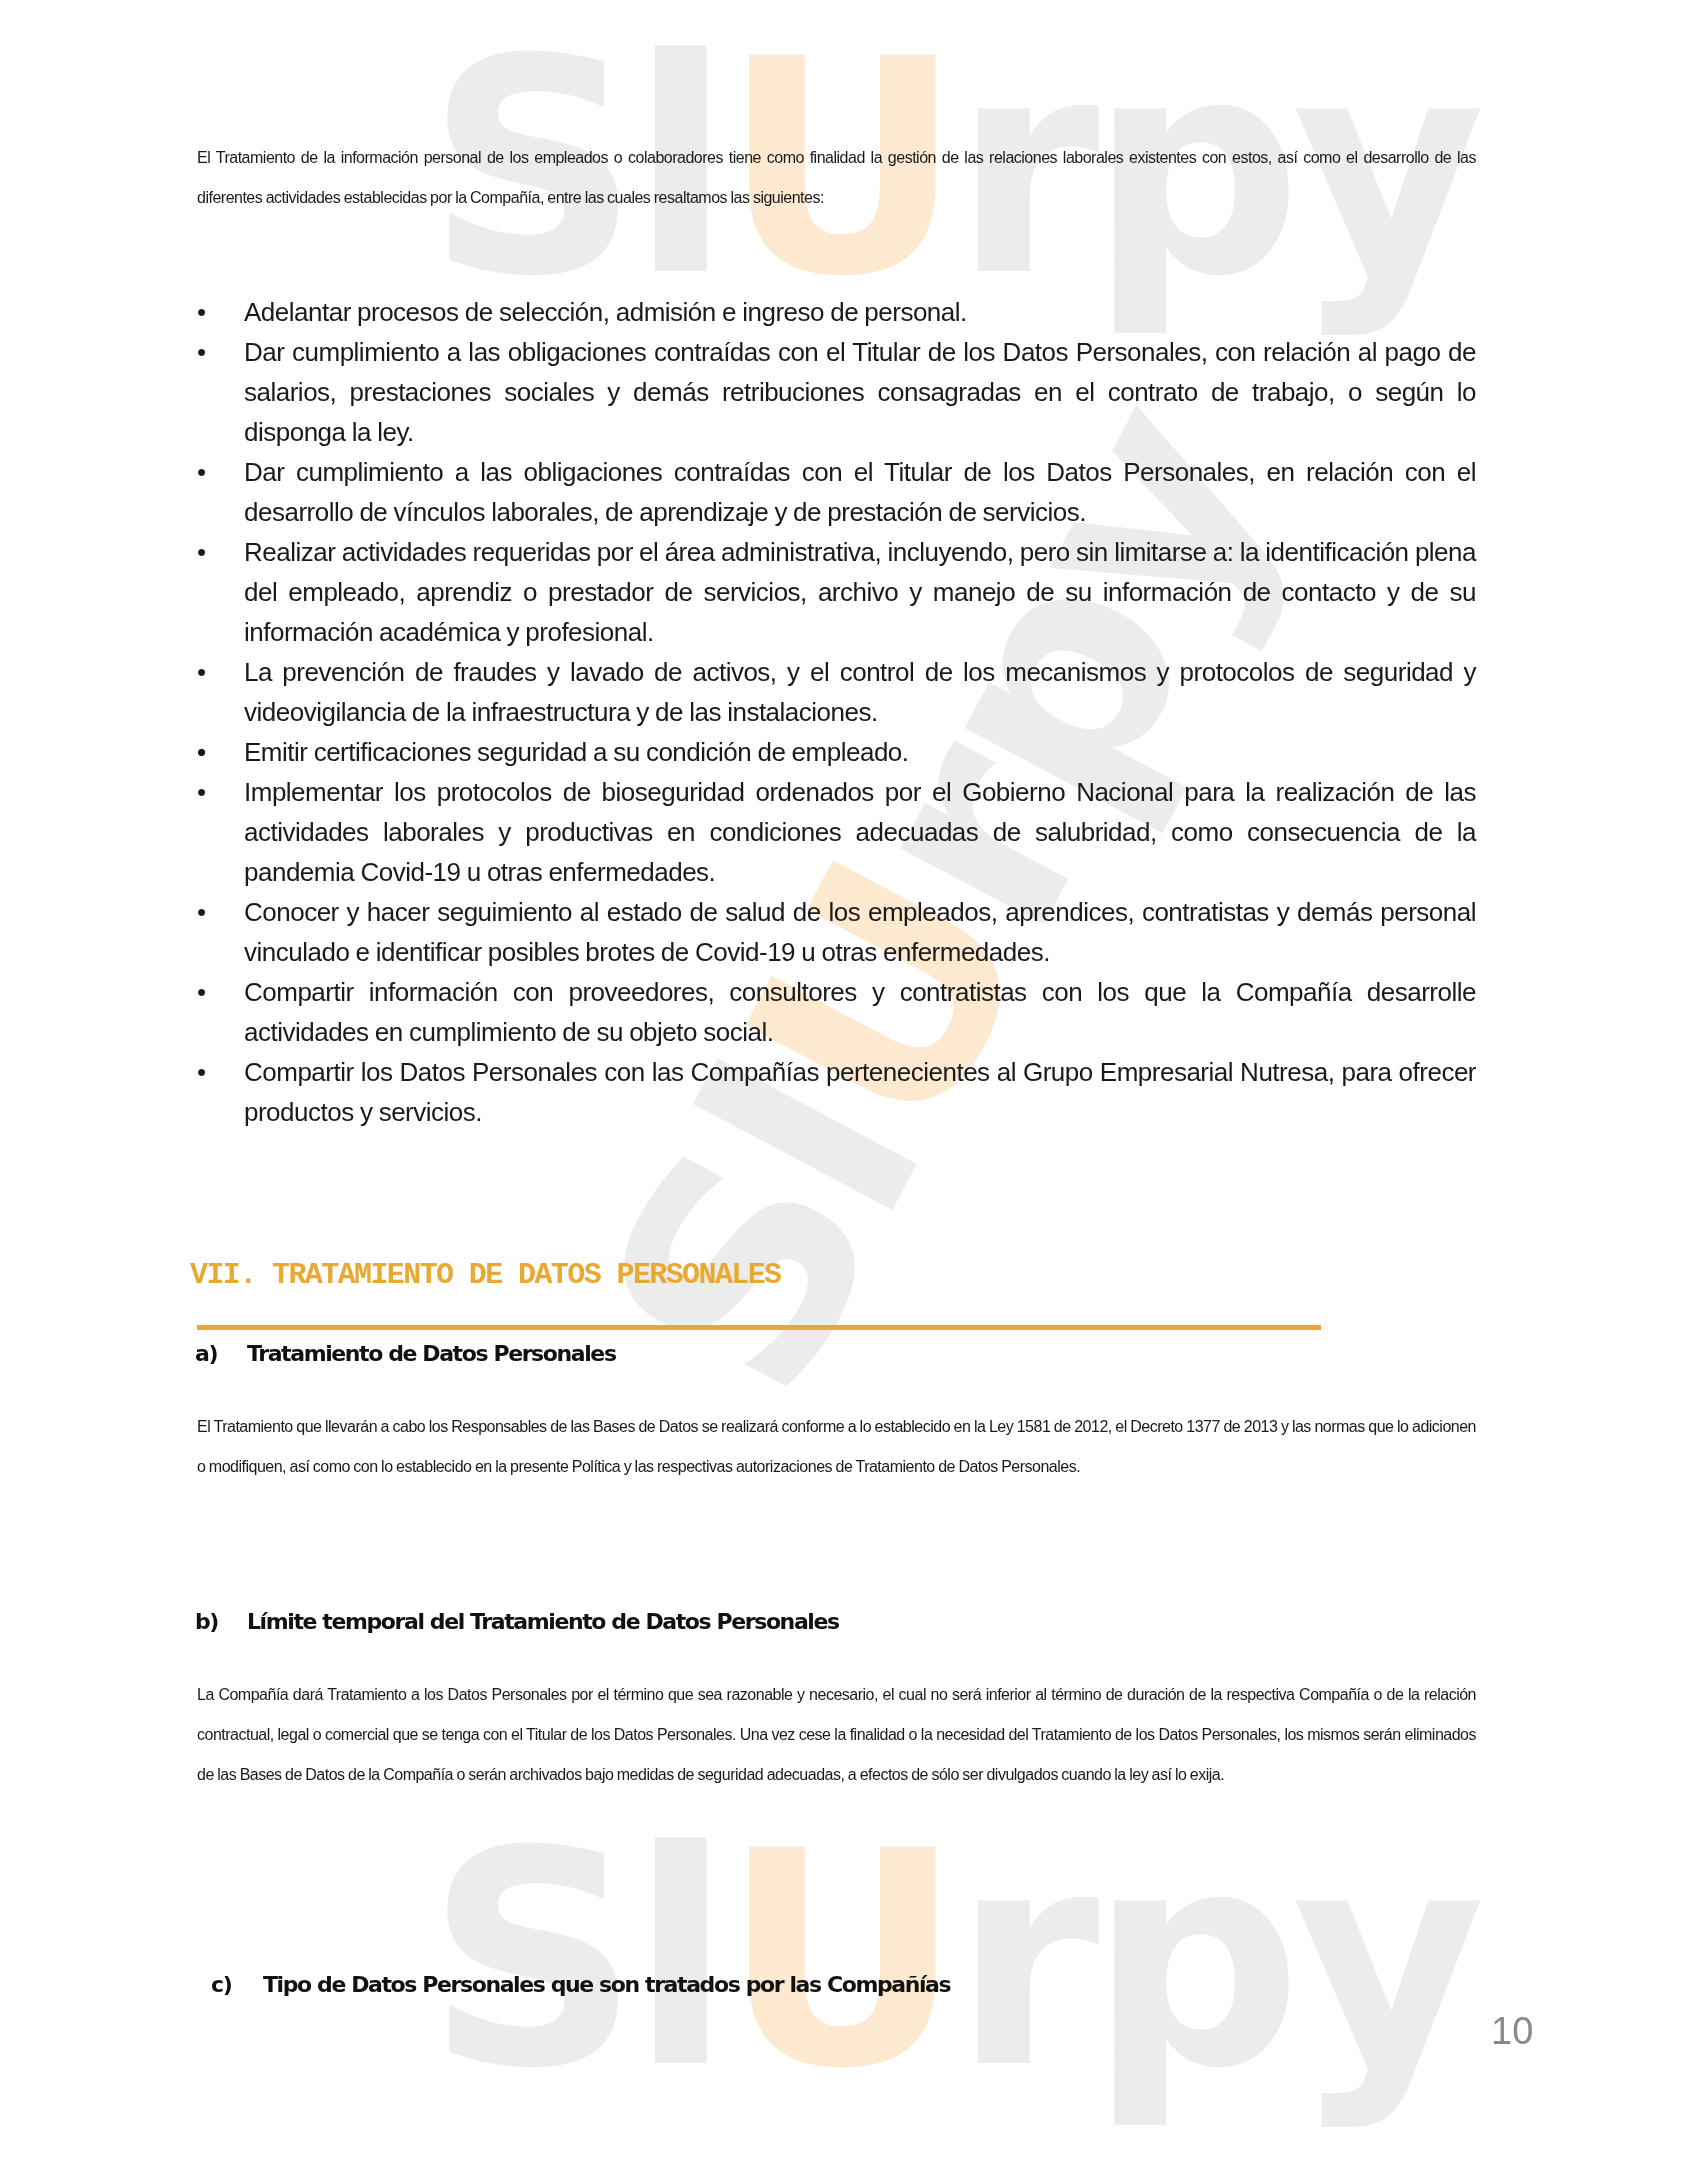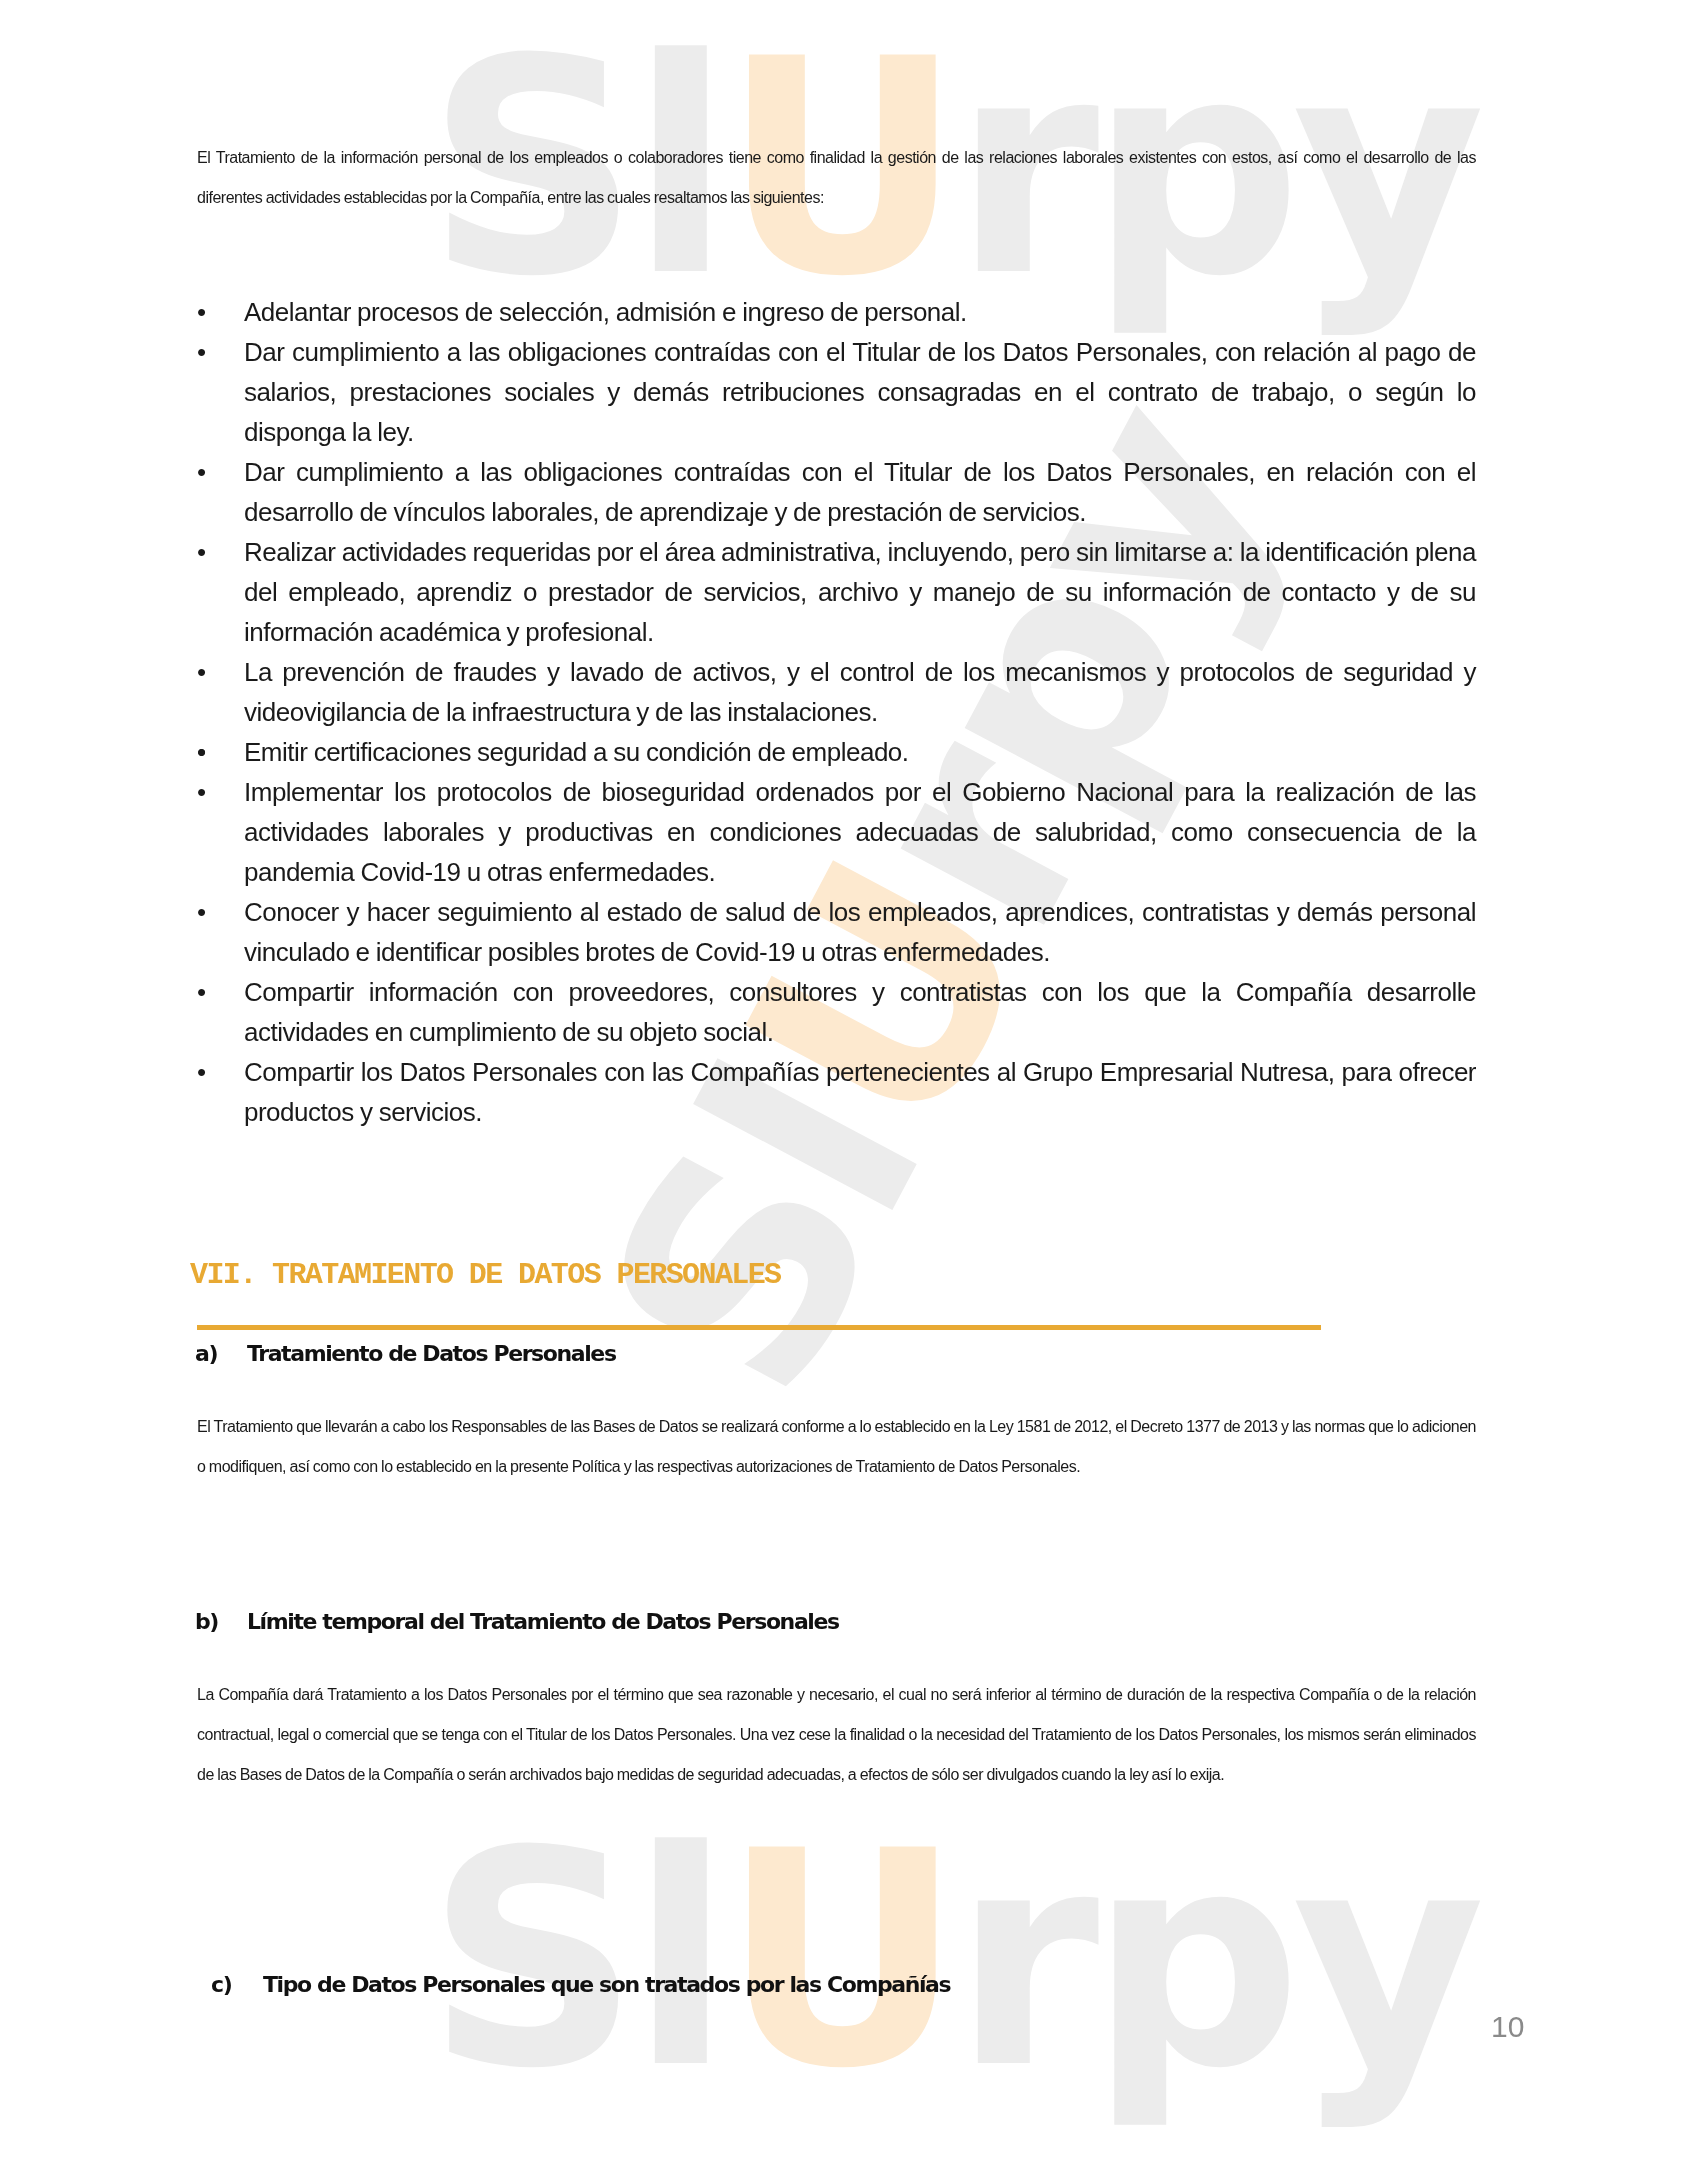--- a/index.html
+++ b/index.html
@@ -24,21 +24,21 @@
                      font-weight: bold; font-size: 30px; color: #E8A933; letter-spacing: -1.6px; line-height: 40px; }
   .section-rule { position: absolute; left: 197px; top: 1325px; width: 1124px; height: 5px; background: #E8A933; }
   .sub-heading { position: absolute; left: 195px; font-family: "DejaVu Sans", sans-serif; font-weight: bold;
                  font-size: 22px; letter-spacing: -1.4px; color: #111; line-height: 40px; white-space: nowrap; }
   .sub-heading .letter { display: inline-block; width: 52px; }
   .sub-a { top: 1334px; }
   .sub-b { top: 1602px; }
   .sub-c { top: 1949px; }
   .para-a { top: 1407px; }
   .para-b { top: 1675px; }
-  .page-number { position: absolute; left: 1491px; top: 2010px; font-size: 30px; color: #8a8a8a;
+  .page-number { position: absolute; left: 1491px; top: 2010px; font-size: 38px; color: #8a8a8a;
                  font-family: "Liberation Sans", sans-serif; }
 </style>
 </head>
 <body>
 
 <div class="watermark wm-top">
   <span class="wm-gray">Sl</span><span class="wm-orange">U</span><span class="wm-gray">rpy</span>
 </div>
 <div class="watermark wm-mid">
   <span class="wm-gray">Sl</span><span class="wm-orange">U</span><span class="wm-gray">rpy</span>

